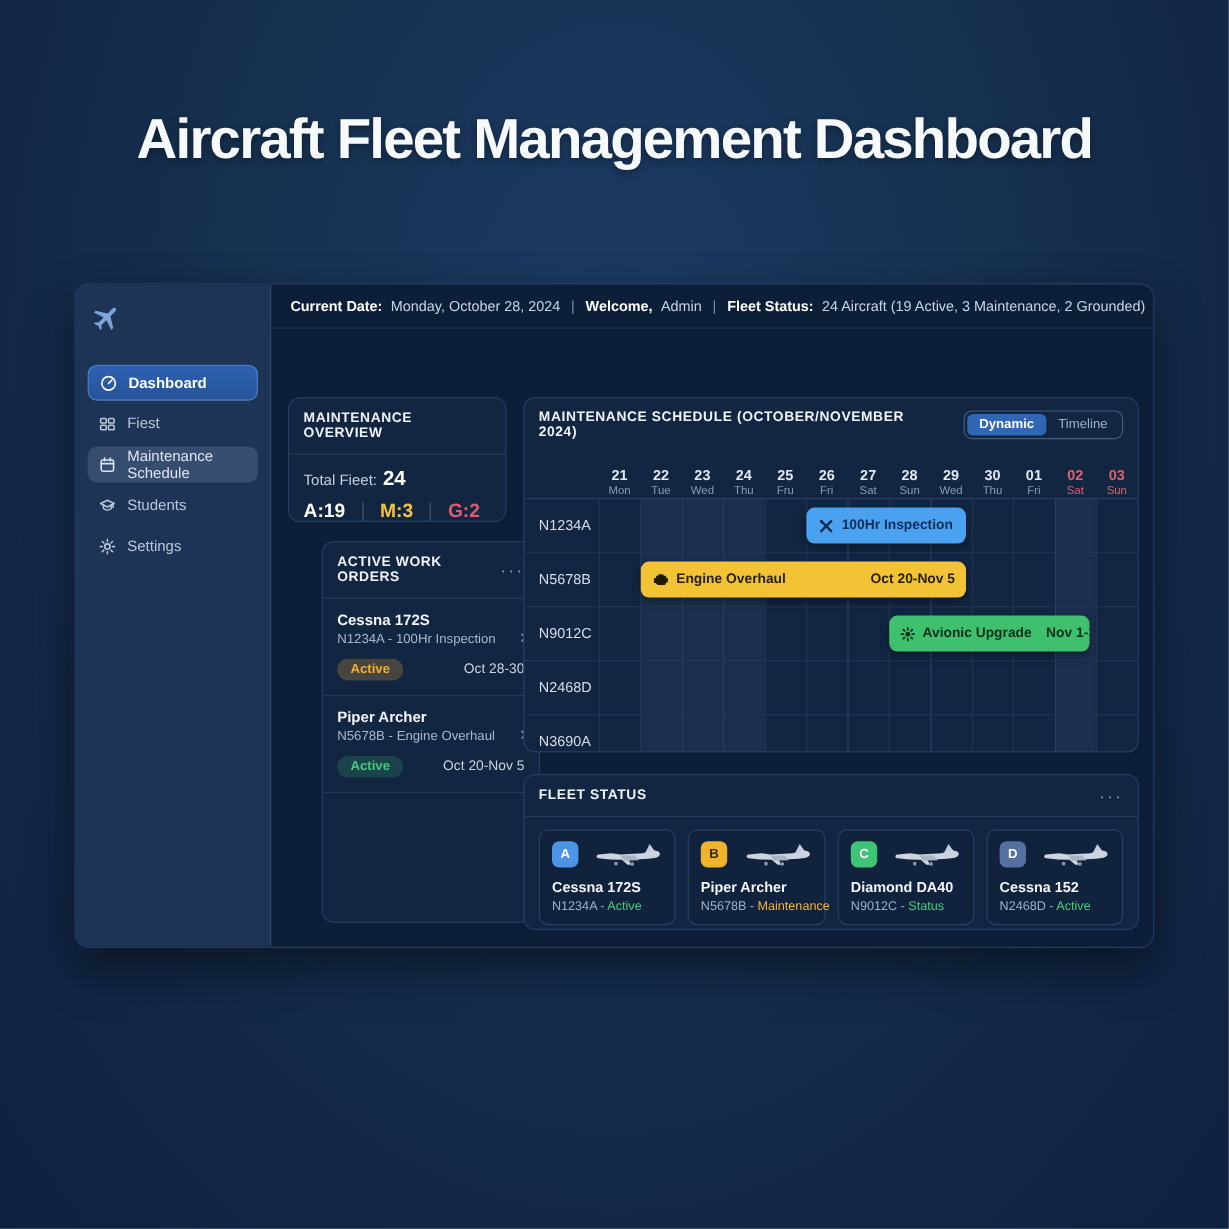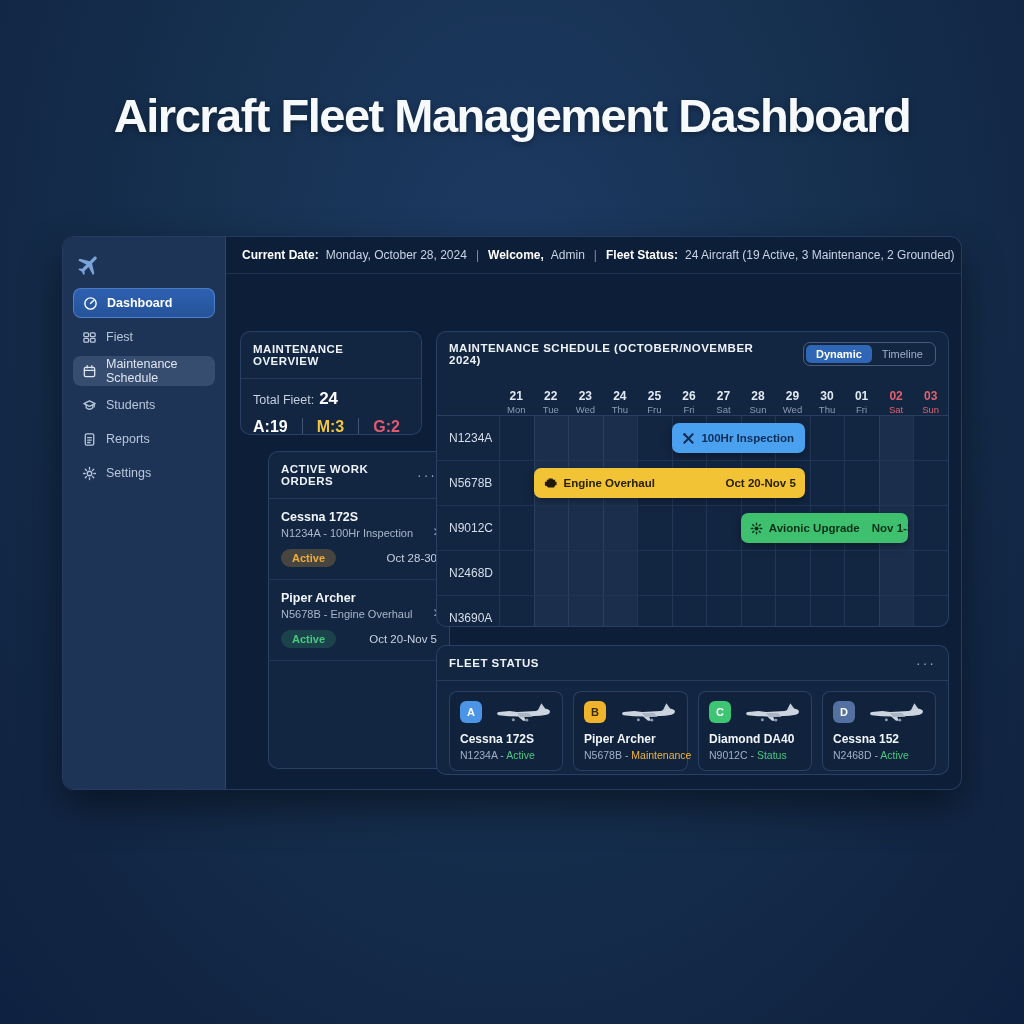--- a/index.html
+++ b/index.html
@@ -24,21 +24,21 @@
     box-shadow:0 18px 40px rgba(0,0,0,.45); overflow:hidden;
   }
 
   
   .sidebar { position:absolute; left:0; top:0; width:163px; height:100%;
     background:#1d3457; border-right:1px solid rgba(90,125,180,.25); }
   .brand { display:flex; align-items:center; gap:9px; padding:15px 13px 10px 13px; }
   .brand-icon { width:26px; height:26px; flex:0 0 auto; }
   .brand-l1 { font-size:12.5px; font-weight:700; color:#f2f6fb; letter-spacing:.3px; }
   .brand-l2 { font-size:10px; color:#8fa; color:#8ea3c2; letter-spacing:.4px; margin-top:2px; }
-  .nav { padding:0 10px; }
+  .nav { margin-top:16px; padding:0 10px; }
   .nav-item { display:flex; align-items:center; gap:9px; height:30px; padding:0 9px;
     border-radius:8px; margin-bottom:4px; color:#b9c6da; font-size:12.5px; cursor:pointer; }
   .nav-item svg { flex:0 0 auto; }
   .nav-item.active { background:linear-gradient(180deg,#2c61b0,#26539a);
     border:1px solid rgba(120,170,240,.45); color:#ffffff; font-weight:700; }
   .nav-item.subtle { background:rgba(148,170,205,.22); color:#dde5f0; }
 
   
   .main { position:absolute; left:163px; top:0; width:737px; height:100%; }
   .topbar { height:45px; display:flex; align-items:center; padding:0 16px;
@@ -198,27 +198,20 @@
       <div class="nav-item">
         <svg class="ico" width="15" height="15" viewBox="0 0 16 16" fill="none" stroke="currentColor" stroke-width="1.4" stroke-linecap="round" stroke-linejoin="round">
           <path d="M8 3 14 6 8 9 2 6Z"></path>
             <path d="M4.5 7.4v3c2 1.8 5 1.8 7 0v-3"></path>
             <path d="M13 6.5v3"></path>
         </svg>
         <span>Students</span>
       </div>
       <div class="nav-item">
         <svg class="ico" width="15" height="15" viewBox="0 0 16 16" fill="none" stroke="currentColor" stroke-width="1.4" stroke-linecap="round">
-          <rect x="3.5" y="2" width="9" height="12" rx="1.5"></rect>
-            <path d="M6 6h4M6 8.6h4M6 11.2h2.6"></path>
-        </svg>
-        <span>Reports</span>
-      </div>
-      <div class="nav-item">
-        <svg class="ico" width="15" height="15" viewBox="0 0 16 16" fill="none" stroke="currentColor" stroke-width="1.4" stroke-linecap="round">
           <circle cx="8" cy="8" r="2.4"></circle>
           <path d="M8 1.6v1.8M8 12.6v1.8M1.6 8h1.8M12.6 8h1.8M3.5 3.5l1.3 1.3M11.2 11.2l1.3 1.3M12.5 3.5l-1.3 1.3M4.8 11.2l-1.3 1.3"></path>
         </svg>
         <span>Settings</span>
       </div>
     </div>
   </div>
 
   <div class="main">
 

